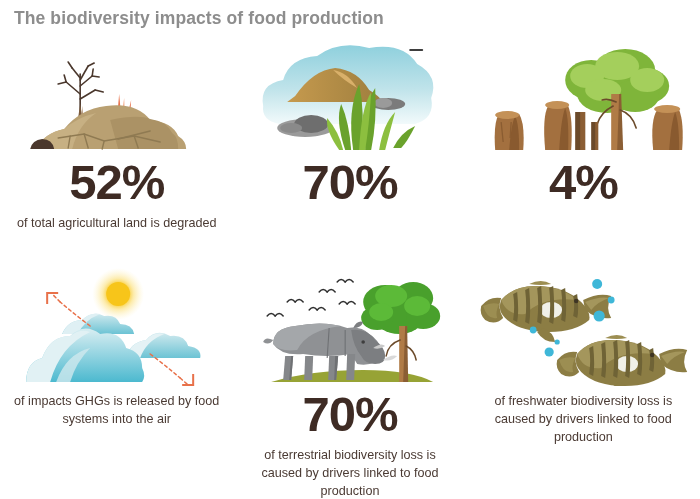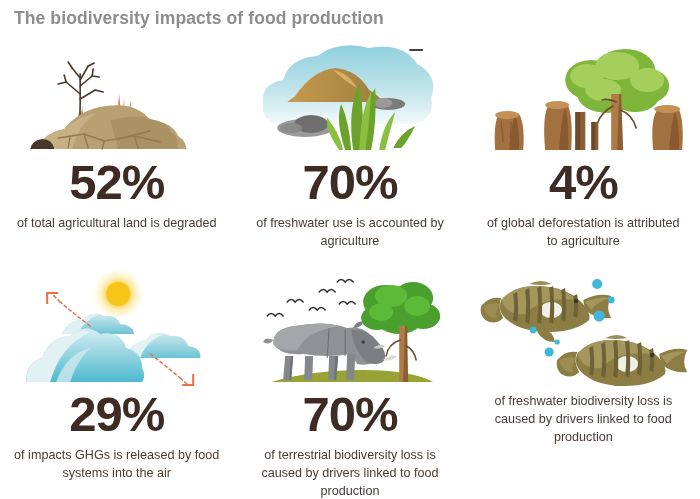--- a/index.html
+++ b/index.html
@@ -133,21 +133,20 @@
           <g fill="#8cbf3f">
             <path d="M126 114 q2 -42 12 -58 q-2 34 -6 58 Z"></path>
             <path d="M146 114 q4 -26 16 -38 q-6 22 -10 38 Z"></path>
             <path d="M106 114 q-14 -20 -12 -32 q12 14 16 32 Z"></path>
           </g>
           <path d="M160 112 q8 -16 22 -22 q-8 16 -14 22 Z" fill="#6aa22c"></path>
           <rect x="176" y="13" width="14" height="2" rx="1" fill="#3e3e3e"></rect>
         </svg>
       </div>
       <div class="stat-value">70%</div>
-      <div class="stat-caption">of freshwater use is accounted by agriculture</div>
     </div>
 
     <div class="cell">
       <div class="art">
         <svg viewBox="0 0 233 118" xmlns="http://www.w3.org/2000/svg">
           <g fill="#7fb53a">
             <ellipse cx="124" cy="44" rx="26" ry="20"></ellipse>
             <ellipse cx="158" cy="34" rx="30" ry="21"></ellipse>
             <ellipse cx="178" cy="50" rx="24" ry="18"></ellipse>
             <ellipse cx="140" cy="58" rx="30" ry="19"></ellipse>
@@ -182,21 +181,20 @@
             <path d="M202 114 q2 -28 6 -38 q4 10 4 38 Z" fill="#895a2f"></path>
             <ellipse cx="200" cy="73" rx="13" ry="4" fill="#c49157"></ellipse>
           </g>
           <path d="M108 114 L108 76 L118 76 L118 114 Z" fill="#6b4a2a"></path>
           <path d="M113 114 L113 76 L118 76 L118 114 Z" fill="#8b5e34"></path>
           <path d="M124 114 L124 86 L131 86 L131 114 Z" fill="#6b4a2a"></path>
           <path d="M128 114 L128 86 L131 86 L131 114 Z" fill="#8b5e34"></path>
         </svg>
       </div>
       <div class="stat-value">4%</div>
-      <div class="stat-caption">of global deforestation is attributed to agriculture</div>
     </div>
 
     <div class="cell row2">
       <div class="art">
         <svg viewBox="0 0 233 118" xmlns="http://www.w3.org/2000/svg">
           <defs>
             <radialGradient id="sunGlow" cx="50%" cy="50%" r="50%">
               <stop offset="35%" stop-color="#f7c51a" stop-opacity="1"></stop>
               <stop offset="60%" stop-color="#fbdc6a" stop-opacity="0.55"></stop>
               <stop offset="100%" stop-color="#fdf0b8" stop-opacity="0"></stop>
@@ -222,21 +220,20 @@
           <g stroke="#e8714a" stroke-width="1.5" stroke-dasharray="3 3" fill="none" stroke-linecap="round">
             <path d="M90 58 Q74 46 60 34"></path>
             <path d="M60 34 L52 26"></path>
             <path d="M150 86 Q166 98 180 110"></path>
             <path d="M180 110 L188 117"></path>
           </g>
           <path d="M46 24 l12 0 l0 2 l-10 0 l0 10 l-2 0 Z" fill="#e8714a"></path>
           <path d="M194 118 l-12 0 l0 -2 l10 0 l0 -10 l2 0 Z" fill="#e8714a"></path>
         </svg>
       </div>
-      <div class="stat-value">29%</div>
       <div class="stat-caption">of impacts GHGs is released by food systems into the air</div>
     </div>
 
     <div class="cell row2">
       <div class="art">
         <svg viewBox="0 0 233 118" xmlns="http://www.w3.org/2000/svg">
           <path d="M38 114 q40 -12 92 -12 q48 0 70 12 Z" fill="#97a335"></path>
           <g fill="#49a02c">
             <ellipse cx="152" cy="34" rx="22" ry="17"></ellipse>
             <ellipse cx="180" cy="30" rx="20" ry="16"></ellipse>

